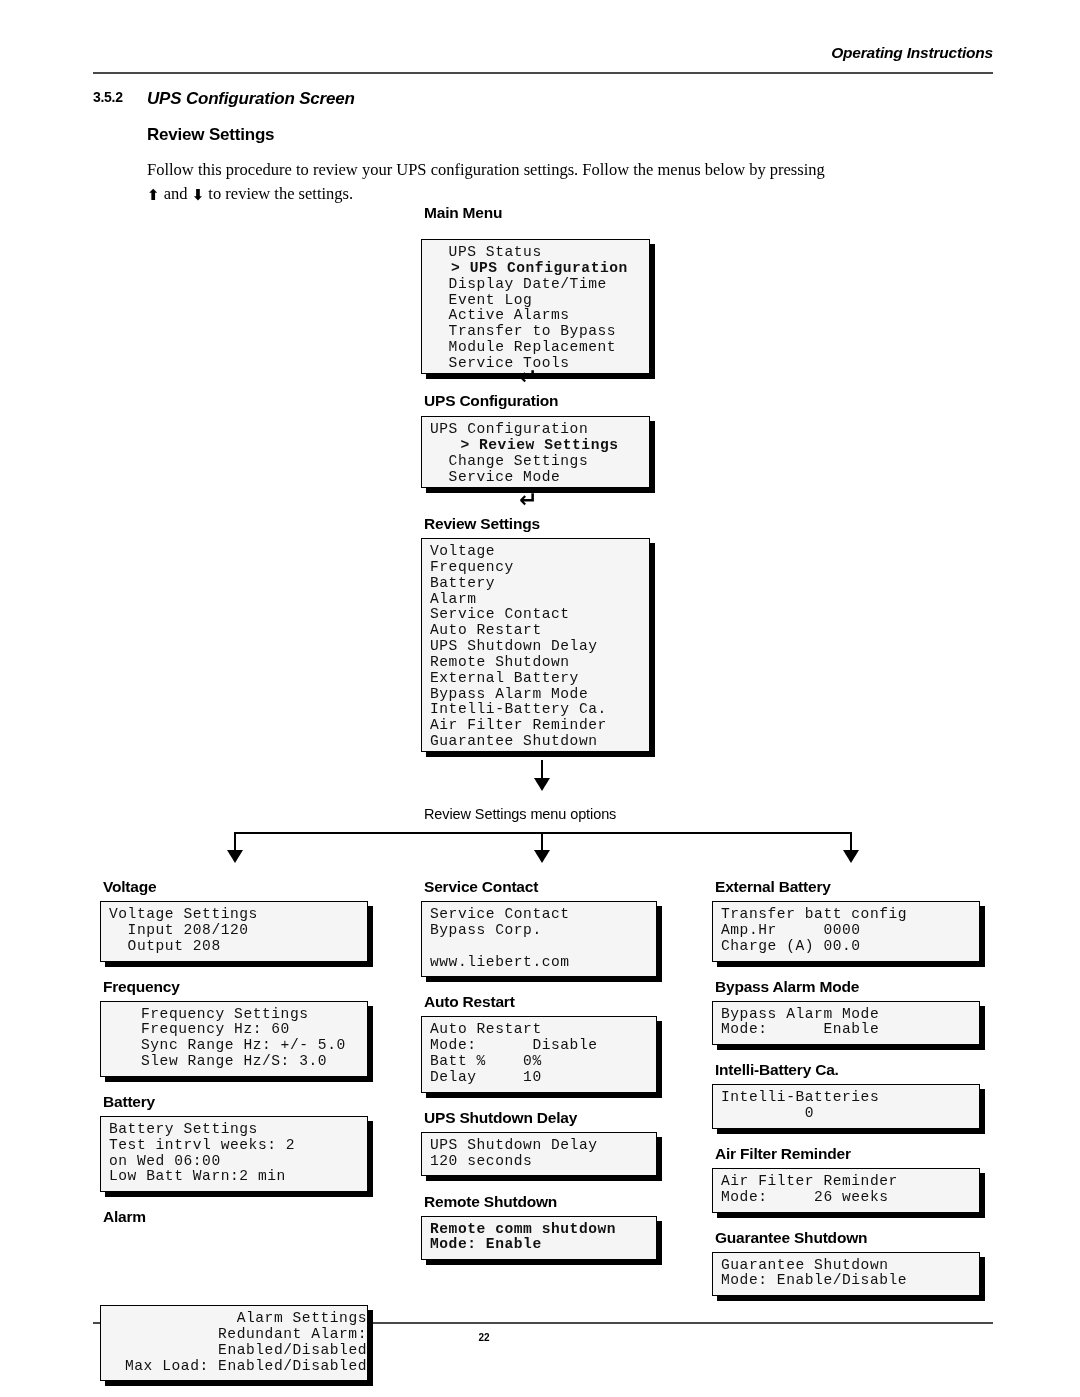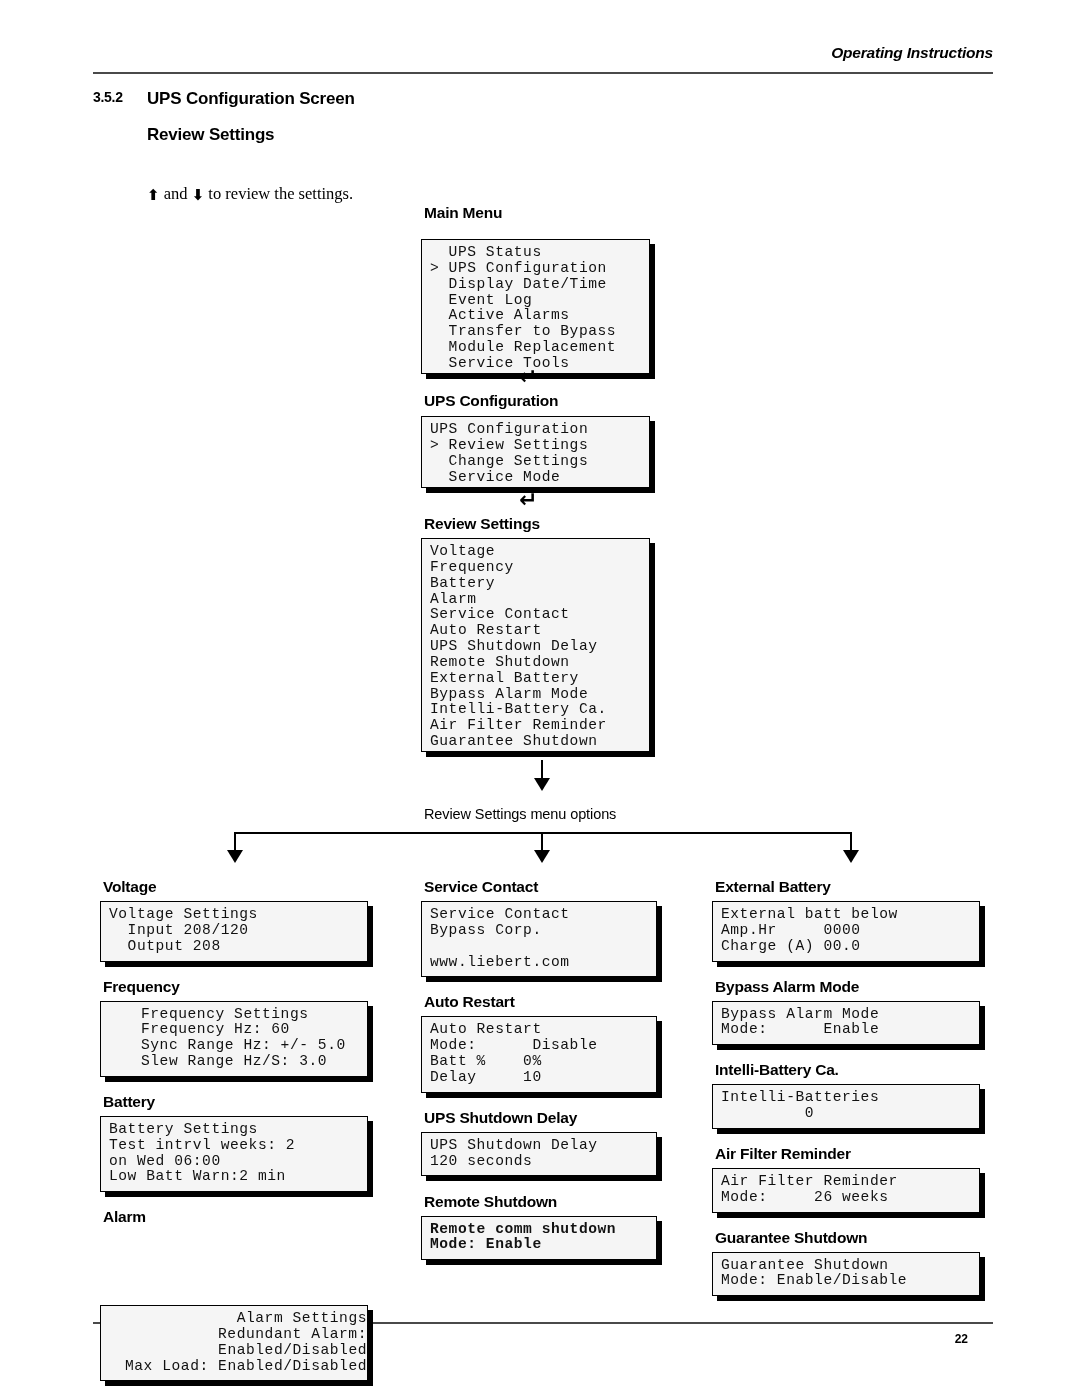--- a/index.html
+++ b/index.html
@@ -39,42 +39,43 @@
     background: #4a4a4a;
   }
   .rule.top { top: 72px; }
   .rule.bottom { top: 1322px; }
 
   .page-number {
     position: absolute;
     left: 0;
     top: 1332px;
     width: 968px;
-    text-align: right;
+    text-align: center;
     font-family: "Liberation Sans", sans-serif;
     font-weight: bold;
-    font-size: 12px;
+    font-size: 10px;
   }
 
   
   .sec-num {
     position: absolute;
     left: 93px;
     top: 89px;
     font-size: 14px;
     font-weight: bold;
     letter-spacing: -0.3px;
   }
   .sec-title {
     position: absolute;
     left: 147px;
     top: 89px;
     font-size: 17px;
     font-weight: bold;
     letter-spacing: -0.2px;
+    font-style: italic;
   }
   .sub-title {
     position: absolute;
     left: 147px;
     top: 125px;
     font-size: 17px;
     font-weight: bold;
     letter-spacing: -0.2px;
   }
 
@@ -116,21 +117,22 @@
     letter-spacing: 0.55px;
     padding: 5px 0 5px 0;
     color: #111111;
     overflow: hidden;
   }
   .lcd .ln {
     white-space: pre;
     padding-left: 8px;
   }
   .lcd .ln.sel {
-    font-weight: normal;
+    font-weight: bold;
+    text-align: center;
   }
 
   .enter-arrow {
     position: absolute;
     font-family: "DejaVu Sans", sans-serif;
     font-size: 22px;
     font-weight: bold;
     line-height: 1;
   }
 
@@ -169,20 +171,21 @@
 </div>
 <div class="rule top"></div>
 <div class="rule bottom"></div>
 <div class="page-number">22</div>
 
 <div class="sec-num">3.5.2</div>
 <div class="sec-title">UPS Configuration Screen</div>
 <div class="sub-title">Review Settings</div>
 
 <div class="body-para">
+  <span>Follow this procedure to review your UPS configuration settings. Follow the menus below by pressing</span>
   <br>
   <span class="arrow-glyph">⬆</span><span> and </span><span class="arrow-glyph">⬇</span><span> to review the settings.</span>
 </div>
 
 <div class="flow-label" style="left:424px; top:204px;">Main Menu</div>
 <div class="lcd" id="lcd-main-menu" style="left:421px; top:239px; width:229px; height:135px;">
     <div class="ln">  UPS Status</div>
     <div class="ln sel">&gt; UPS Configuration</div>
     <div class="ln">  Display Date/Time</div>
     <div class="ln">  Event Log</div>
@@ -282,21 +285,21 @@
     </div>
     <div class="flow-label" style="left: 424px; top: 1192.5px;">Remote Shutdown</div>
     <div class="lcd" style="left: 421px; top: 1215.5px; width: 236px; height: 44.7px; font-weight: bold;">
       <div class="ln">Remote comm shutdown</div>
       <div class="ln">Mode: Enable</div>
     </div>
   </div>
 <div id="col-right">
     <div class="flow-label" style="left: 715px; top: 878px;">External Battery</div>
     <div class="lcd" style="left: 712px; top: 901px; width: 268px; height: 60.55px;">
-      <div class="ln">External batt below</div>
+      <div class="ln">Transfer batt config</div>
       <div class="ln">Amp.Hr     0000</div>
       <div class="ln">Charge (A) 00.0</div>
     </div>
     <div class="flow-label" style="left: 715px; top: 977.55px;">Bypass Alarm Mode</div>
     <div class="lcd" style="left: 712px; top: 1000.55px; width: 268px; height: 44.7px;">
       <div class="ln">Bypass Alarm Mode</div>
       <div class="ln">Mode:      Enable</div>
     </div>
     <div class="flow-label" style="left: 715px; top: 1061.25px;">Intelli-Battery Ca.</div>
     <div class="lcd" style="left: 712px; top: 1084.25px; width: 268px; height: 44.7px;">

